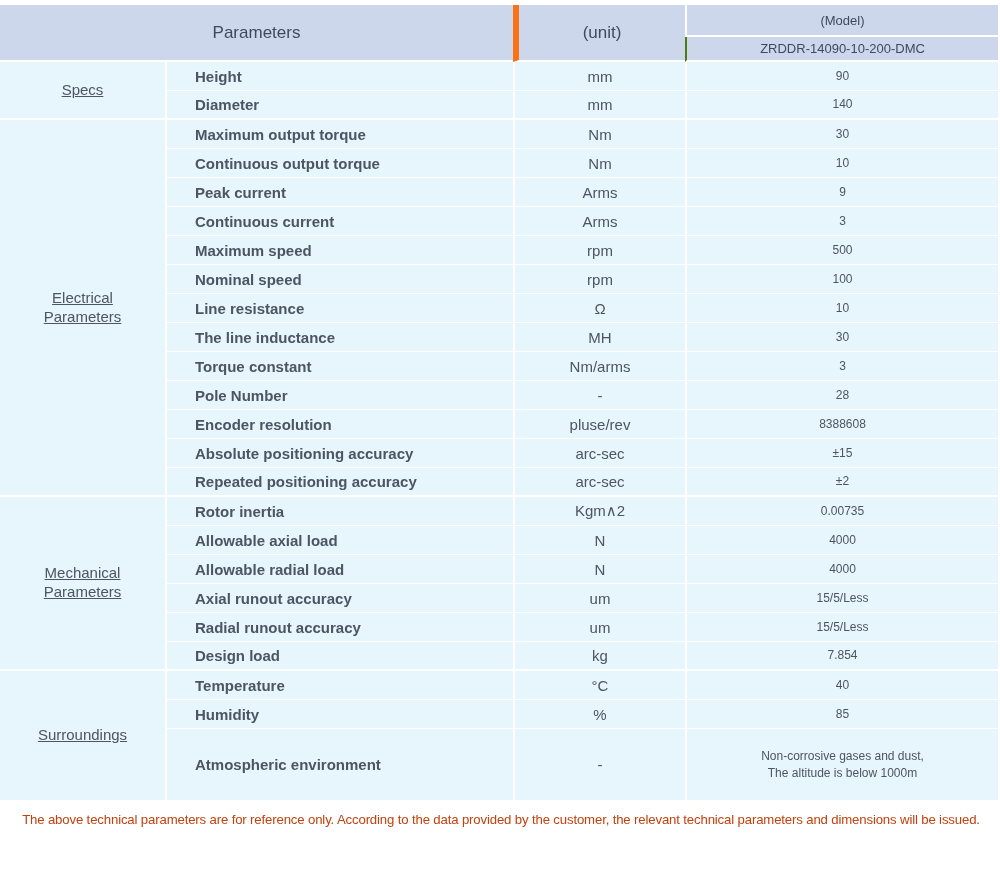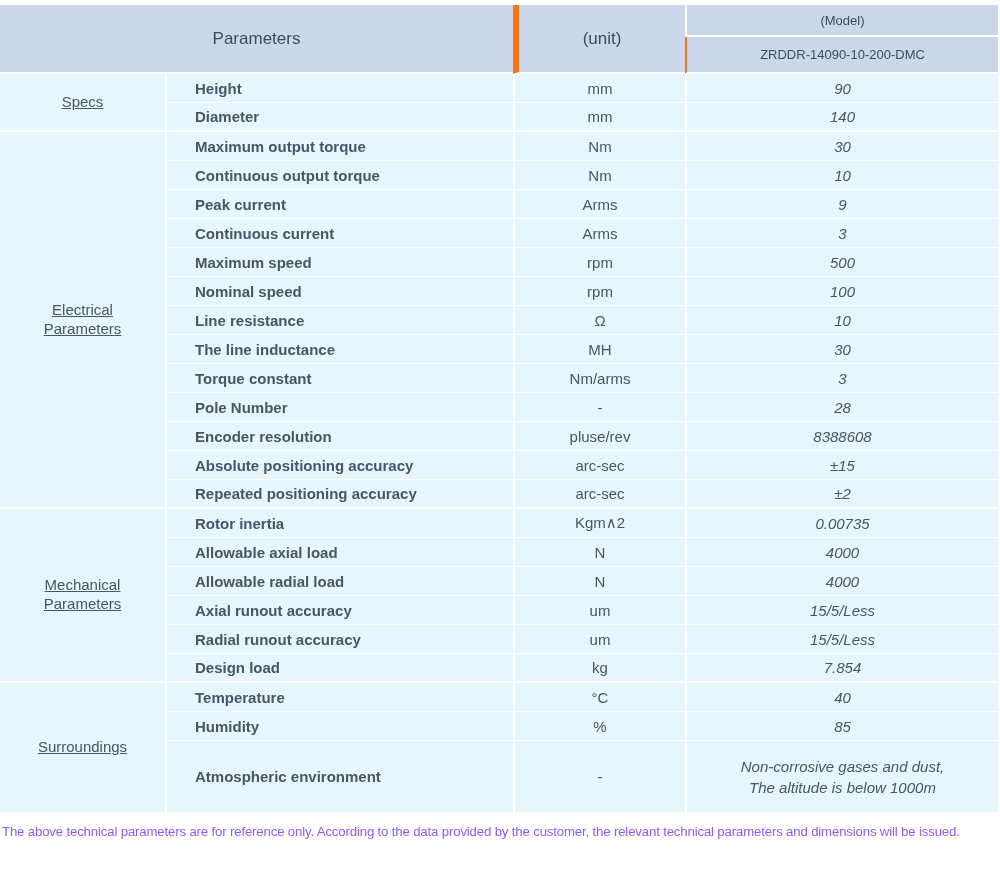--- a/index.html
+++ b/index.html
@@ -27,21 +27,21 @@
     background: #ccd7ec;
     color: #3d4b5d;
     font-weight: 400;
     padding: 0;
     text-align: center;
     vertical-align: middle;
   }
   th.h-parameters { font-size: 17px; border-bottom: 2px solid #fff; }
   th.h-unit       { font-size: 17px; border-left: 6px solid #f97316; border-bottom: 2px solid #fff; }
   th.h-model      { font-size: 13px; border-left: 2px solid #fff; border-bottom: 2px solid #fff; height: 32px; }
-  th.h-model-value{ font-size: 13px; border-left: 2px solid #f97316; border-bottom: 2px solid #fff; height: 37px; }
+  th.h-model-value{ font-size: 13px; border-left: 2px solid #4d7c0f; border-bottom: 2px solid #fff; height: 25px; }
 
   
   tbody td {
     background: #e7f5fc;
     color: #4a5663;
     font-size: 15px;
     height: 29px;
     padding: 0;
     vertical-align: middle;
   }
@@ -55,33 +55,34 @@
   td.param {
     text-align: left;
     padding-left: 28px;
     border-left: 2px solid #fff;
     font-weight: bold;
   }
   td.unit, td.value {
     text-align: center;
     border-left: 2px solid #fff;
   }
-  td.value { white-space: pre-line; line-height: 1.4; font-size: 15px; font-style: italic; }
+  td.value { white-space: pre-line; line-height: 1.4; font-size: 12px; }
   tr.mid  td.param, tr.mid  td.unit, tr.mid  td.value { border-bottom: 1px solid #fff; }
   tr.last td.param, tr.last td.unit, tr.last td.value { border-bottom: 2px solid #fff; }
   tr.tall td { height: 73px; }
 
   .footer-note {
     width: 1000px;
     margin-top: 10px;
     padding-left: 2px;
     font-size: 13.2px;
     letter-spacing: -0.15px;
-    color: #8b5cf6;
+    color: #c2410c;
     white-space: nowrap;
+    text-align: center;
   }
 </style>
 </head>
 <body>
 
 <div class="page">
   <table class="spec-table">
     <colgroup>
       <col class="c-section">
       <col class="c-param">

